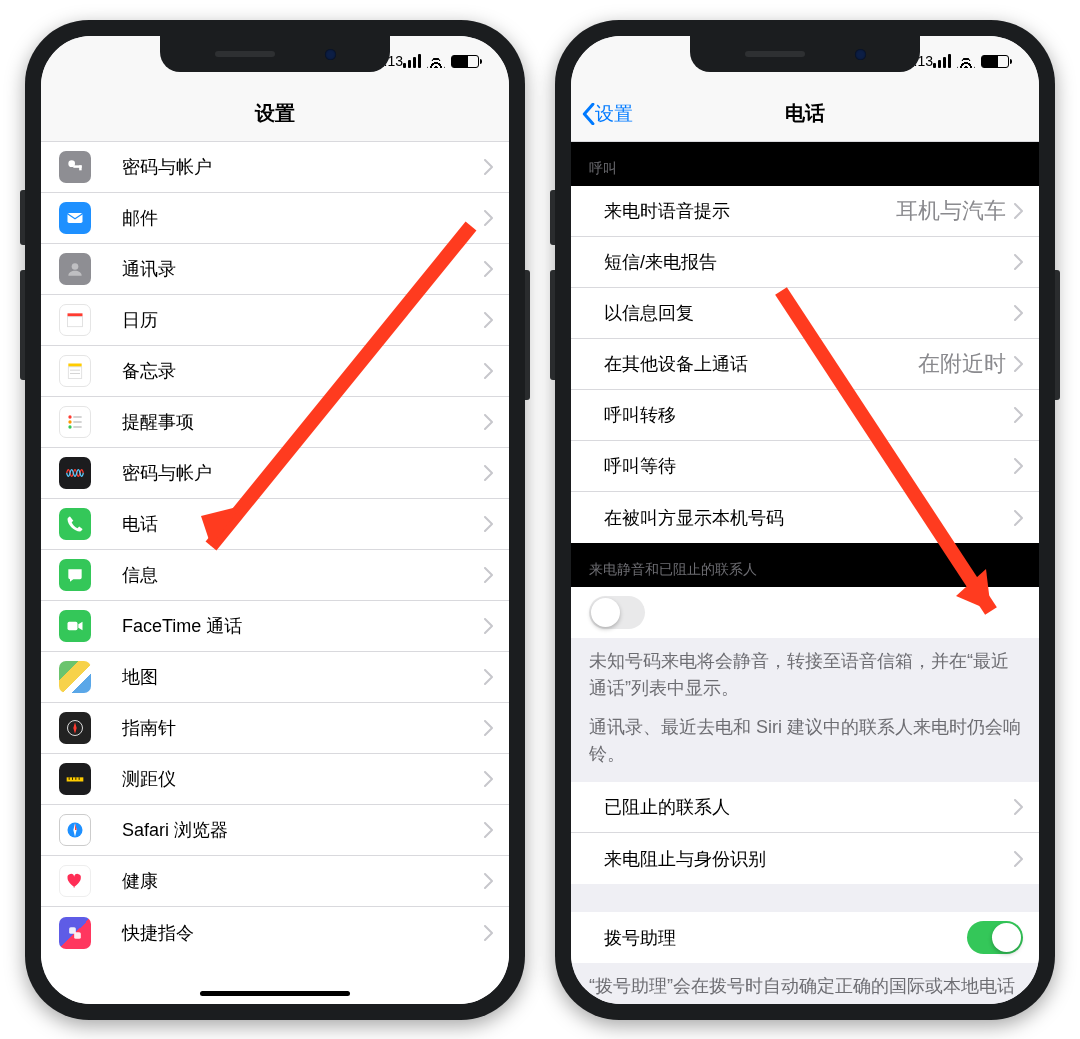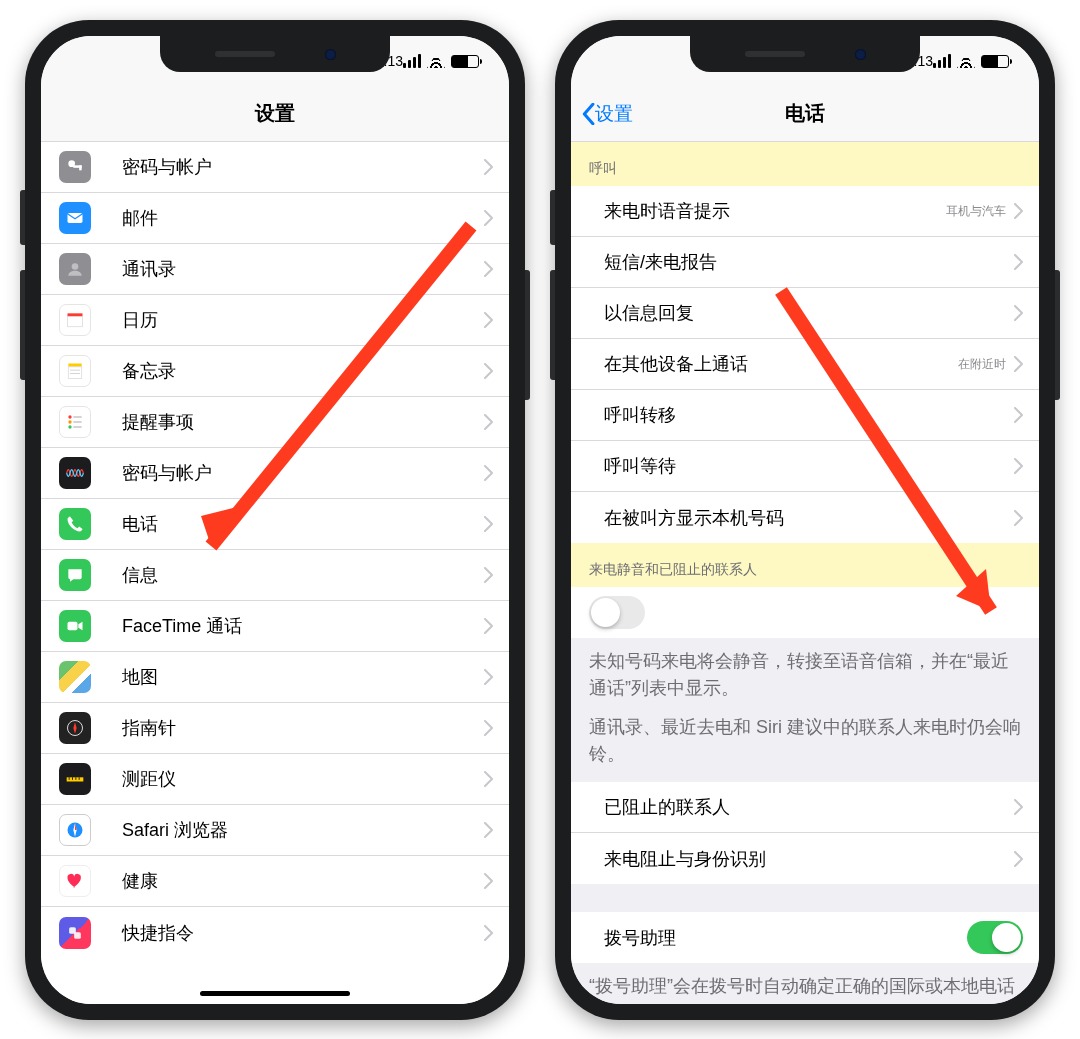--- a/index.html
+++ b/index.html
@@ -32,27 +32,27 @@
   .batt { width:28px; height:13px; border:1.5px solid #000; border-radius:3px; position:relative; }
   .batt::after{ content:""; position:absolute; right:-4px; top:3px; width:2.5px; height:5px; background:#000; border-radius:0 2px 2px 0;}
   .batt i{ display:block; width:60%; height:100%; background:#000; border-radius:1px 0 0 1px; }
 
   .navbar { height:56px; background:#f8f8f8; border-bottom:1px solid #d9d9dd; display:flex; align-items:center; justify-content:center; position:relative; }
   .navtitle { font-size:20px; font-weight:600; }
   .back { position:absolute; left:10px; display:flex; align-items:center; color:#007aff; font-size:19px; }
   .back svg{ width:14px; height:22px; }
 
   .list { background:#fff; }
-  .group-header { font-size:14px; color:#6d6d72; padding:18px 18px 8px; background:#fef9c3; }
+  .group-header { font-size:14px; color:#6d6d72; padding:18px 18px 8px; background:#000000; }
   .group-footer { font-size:18px; color:#6d6d72; padding:10px 18px 14px; background:#efeff4; line-height:1.5; }
   .row { min-height:51px; display:flex; align-items:center; padding:0 16px 0 18px; border-bottom:0.5px solid #d9d9dd; background:#fff; font-size:18px; color:#000; }
   .row:last-child{ border-bottom:none; }
   .row .icon { width:32px; height:32px; border-radius:7px; margin-right:16px; display:flex; align-items:center; justify-content:center; color:#fff; flex-shrink:0; }
   .row .label { flex:1;margin-left:15px; }
-  .row .detail { color:#8a8a8e; font-size:12px; margin-right:8px; }
+  .row .detail { color:#8a8a8e; font-size:22px; margin-right:8px; }
   .row .chev { color:#c7c7cc; }
   .row .chev svg{ width:9px; height:16px; display:block; }
 
   .toggle { width:56px; height:33px; border-radius:17px; background:#e9e9ea; position:relative; }
   .toggle .knob{ width:29px; height:29px; background:#fff; border-radius:50%; position:absolute; top:2px; left:2px; box-shadow:0 2px 4px rgba(0,0,0,0.25); transition:none; }
   .toggle.on{ background:#34c759; }
   .toggle.on .knob{ left:25px; }
 
   .home-ind{ position:absolute; bottom:8px; left:50%; transform:translateX(-50%); width:150px; height:5px; background:#000; border-radius:3px; }
 

